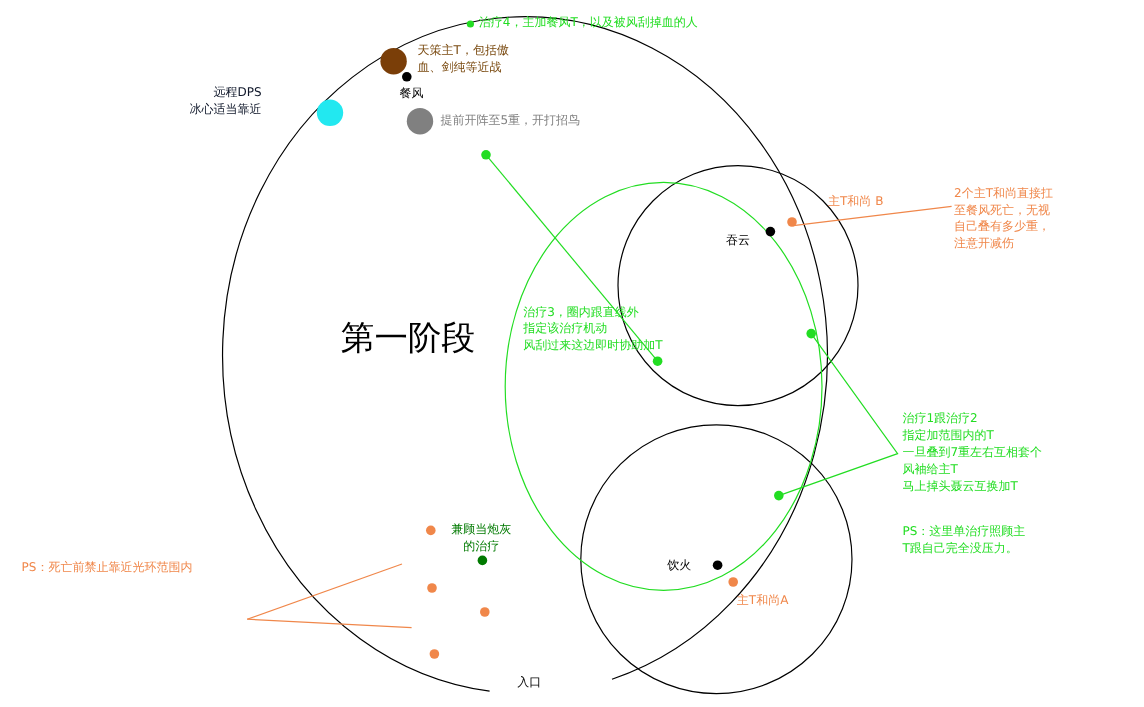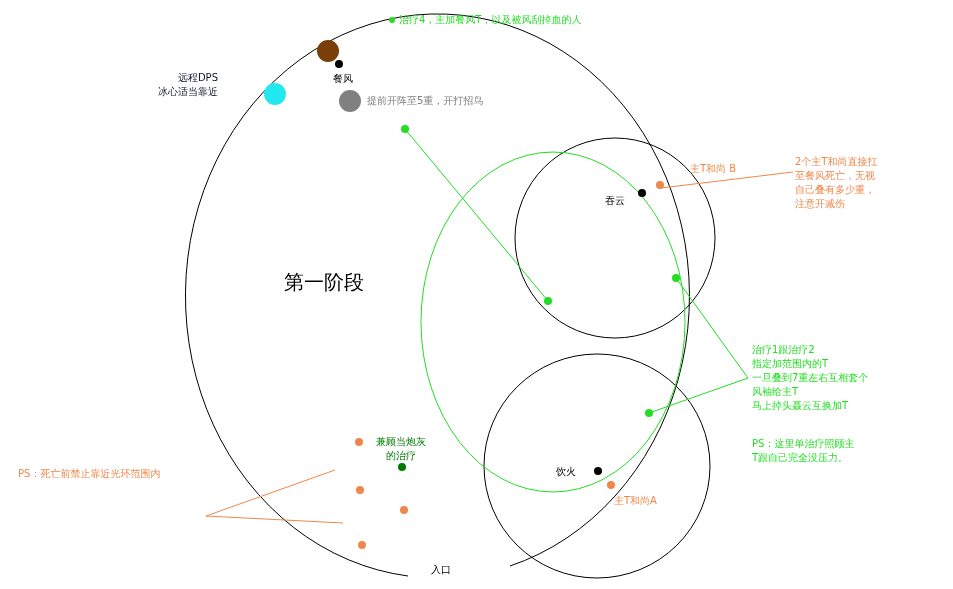--- a/index.html
+++ b/index.html
@@ -7,21 +7,21 @@
     font-family:"DejaVu Sans", "Liberation Sans", sans-serif; }
   svg.layer { position:absolute; left:0; top:0; }
   .lbl { position:absolute; font-size:10px; line-height:14px; white-space:pre; letter-spacing:0; }
   .green { color:#22dd22; }
   .dkgreen { color:#007a00; }
   .orange { color:#f0874a; }
   .brown { color:#7a4a10; }
   .gray { color:#808080; }
   .cyan { color:#0f172a; }
   .black { color:#000; }
-  .title { font-size:20px; line-height:30px; color:#000; font-family:"DejaVu Serif", "Liberation Serif", serif; }
+  .title { font-size:28px; line-height:30px; color:#000; font-family:"DejaVu Serif", "Liberation Serif", serif; }
 </style>
 </head>
 <body>
 
 <div id="canvas">
 
   <svg class="layer" width="953" height="589" viewBox="0 0 953 589">
 
     <path d="M 408,576 A 252 282 0 1 1 510,566" fill="none" stroke="#000" stroke-width="1"></path>
 
@@ -52,31 +52,36 @@
     <circle cx="359" cy="442" r="4" fill="#f0874a"></circle>
     <circle cx="402" cy="467" r="4" fill="#007a00"></circle>
     <circle cx="360" cy="490" r="4" fill="#f0874a"></circle>
     <circle cx="404" cy="510" r="4" fill="#f0874a"></circle>
     <circle cx="362" cy="545" r="4" fill="#f0874a"></circle>
     <circle cx="598" cy="471" r="4" fill="#000"></circle>
     <circle cx="611" cy="485" r="4" fill="#f0874a"></circle>
   </svg>
 
   <div class="lbl green" style="left:399px;top:13px;">治疗4，主加餐风T，以及被风刮掉血的人</div>
+  <div class="lbl brown" style="left:348px;top:36px;">天策主T，包括傲
+血、剑纯等近战</div>
   <div class="lbl black" style="left:333px;top:72px;">餐风</div>
   <div class="lbl cyan" style="left:158px;top:71px;text-align:right;">远程DPS
 冰心适当靠近</div>
   <div class="lbl gray" style="left:367px;top:94px;">提前开阵至5重，开打招鸟</div>
   <div class="lbl black" style="left:605px;top:194px;">吞云</div>
   <div class="lbl orange" style="left:690px;top:162px;">主T和尚 B</div>
   <div class="lbl orange" style="left:795px;top:155px;">2个主T和尚直接扛
 至餐风死亡，无视
 自己叠有多少重，
 注意开减伤</div>
   <div class="lbl title" style="left:284px;top:267px;">第一阶段</div>
+  <div class="lbl green" style="left:436px;top:254px;">治疗3，圈内跟直线外
+指定该治疗机动
+风刮过来这边即时协助加T</div>
   <div class="lbl green" style="left:752px;top:343px;">治疗1跟治疗2
 指定加范围内的T
 一旦叠到7重左右互相套个
 风袖给主T
 马上掉头聂云互换加T</div>
   <div class="lbl green" style="left:752px;top:437px;">PS：这里单治疗照顾主
 T跟自己完全没压力。</div>
   <div class="lbl dkgreen" style="left:376px;top:435px;text-align:center;">兼顾当炮灰
 的治疗</div>
   <div class="lbl black" style="left:556px;top:465px;">饮火</div>

